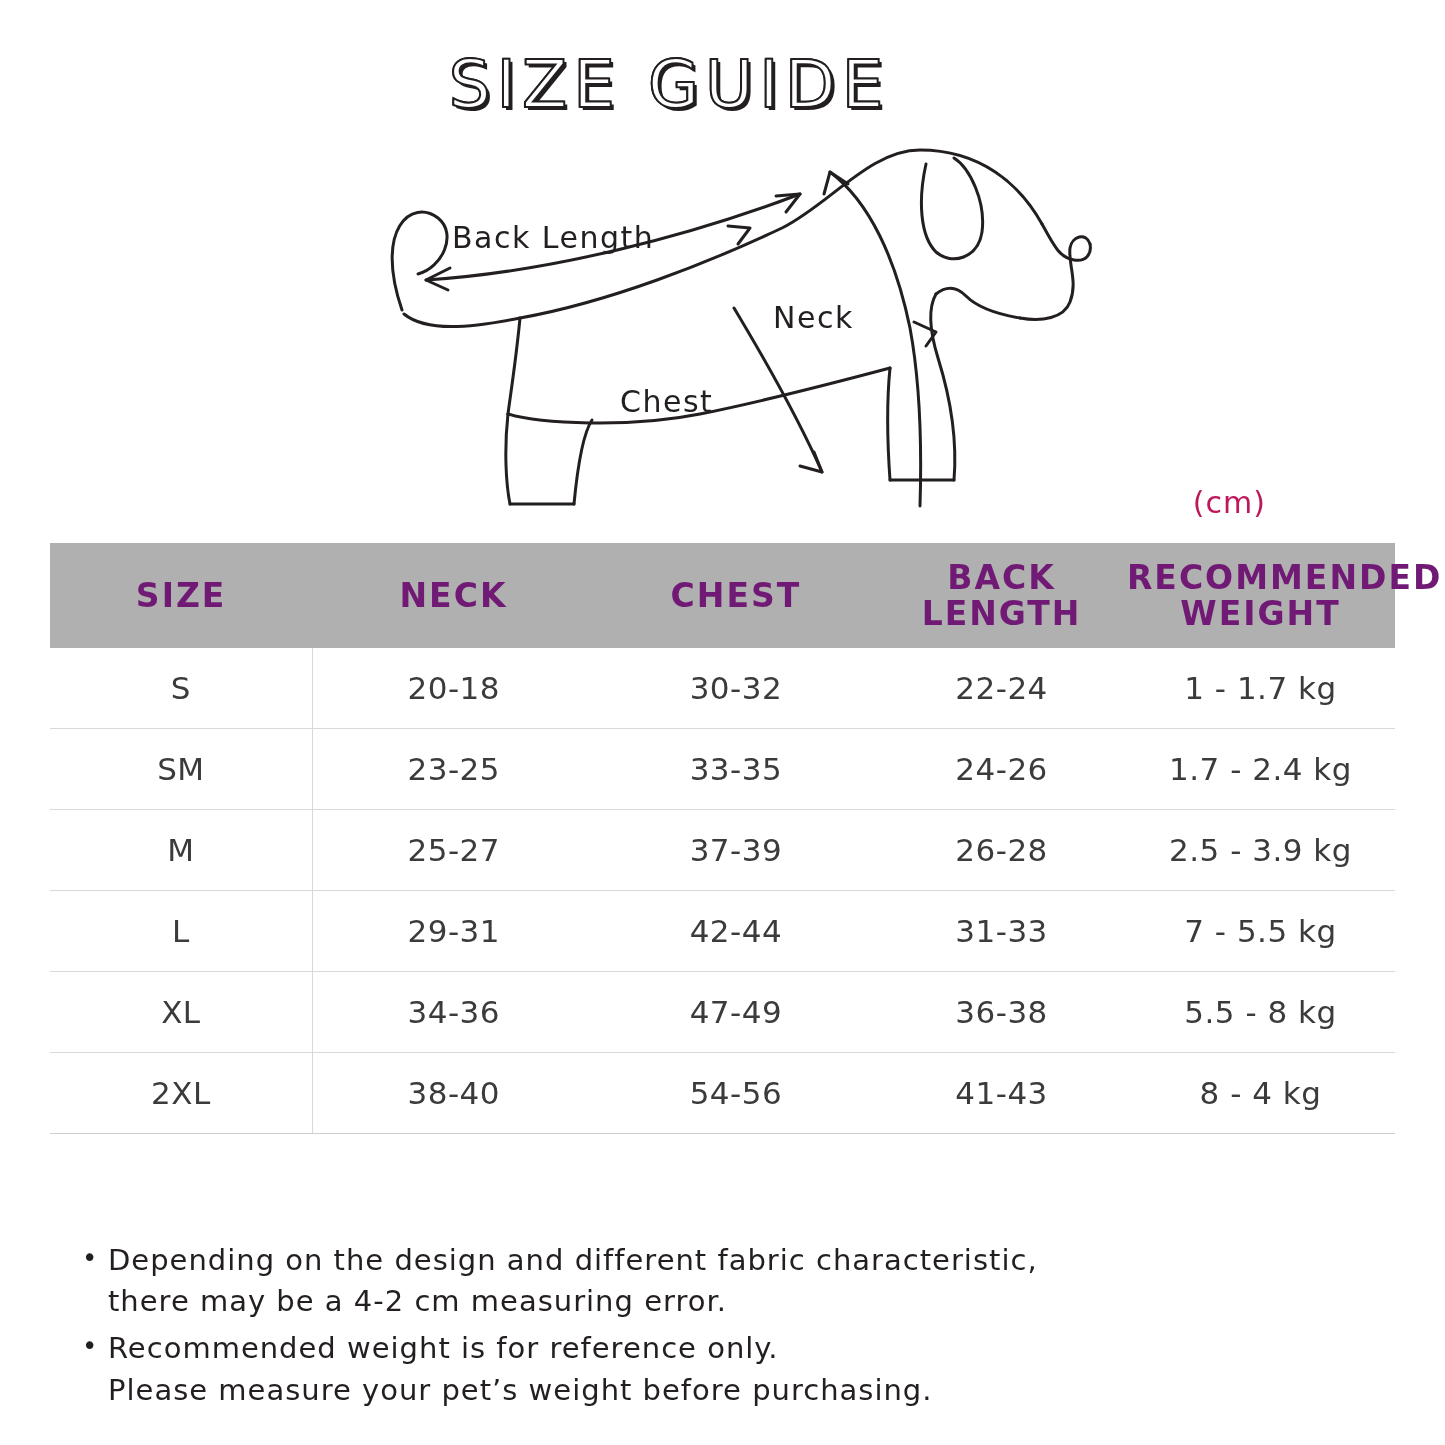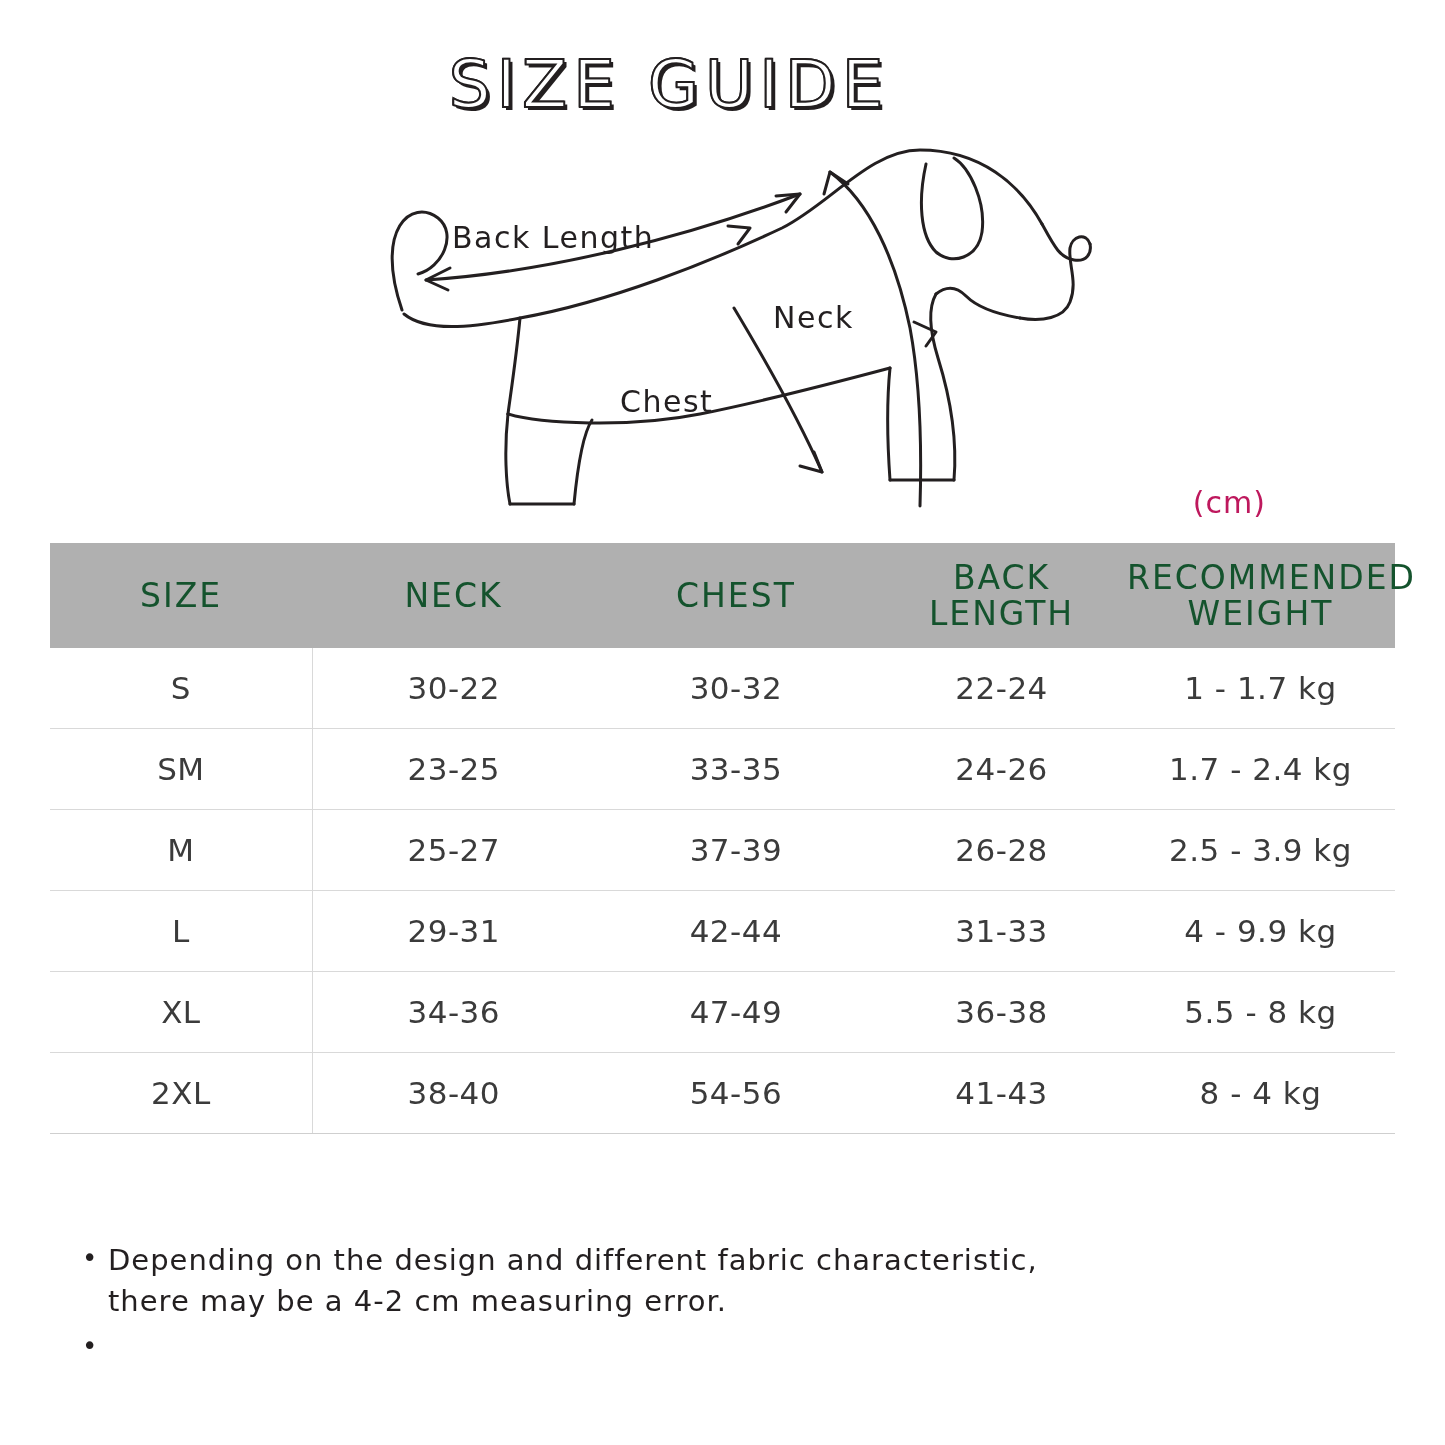--- a/index.html
+++ b/index.html
@@ -79,22 +79,22 @@
     left: 50px;
     width: 1345px;
   }
   table.size-table {
     border-collapse: collapse;
     width: 100%;
     table-layout: fixed;
   }
   table.size-table thead th {
     background: #b0b0b0;
-    color: #14532d;
-    font-weight: 400;
+    color: #701a75;
+    font-weight: 700;
     font-size: 33px;
     letter-spacing: 2px;
     height: 103px;
     vertical-align: middle;
     line-height: 1.08;
     border: none;
   }
   table.size-table tbody td {
     height: 78px;
     text-align: center;
@@ -220,21 +220,21 @@
           </th>
           <th>
             <div>RECOMMENDED</div>
             <div>WEIGHT</div>
           </th>
         </tr>
       </thead>
       <tbody>
         <tr>
           <td>S</td>
-          <td>30-22</td>
+          <td>20-18</td>
           <td>30-32</td>
           <td>22-24</td>
           <td>1 - 1.7 kg</td>
         </tr>
         <tr>
           <td>SM</td>
           <td>23-25</td>
           <td>33-35</td>
           <td>24-26</td>
           <td>1.7 - 2.4 kg</td>
@@ -244,21 +244,21 @@
           <td>25-27</td>
           <td>37-39</td>
           <td>26-28</td>
           <td>2.5 - 3.9 kg</td>
         </tr>
         <tr>
           <td>L</td>
           <td>29-31</td>
           <td>42-44</td>
           <td>31-33</td>
-          <td>4 - 9.9 kg</td>
+          <td>7 - 5.5 kg</td>
         </tr>
         <tr>
           <td>XL</td>
           <td>34-36</td>
           <td>47-49</td>
           <td>36-38</td>
           <td>5.5 - 8 kg</td>
         </tr>
         <tr>
           <td>2XL</td>
@@ -274,16 +274,20 @@
   <div class="notes">
     <div class="note-item">
       <span class="note-bullet">•</span>
       <span class="note-text">
         <div>Depending on the design and different fabric characteristic,</div>
         <div>there may be a 4-2 cm measuring error.</div>
       </span>
     </div>
     <div class="note-item">
       <span class="note-bullet">•</span>
+      <span class="note-text">
+        <div>Recommended weight is for reference only.</div>
+        <div>Please measure your pet’s weight before purchasing.</div>
+      </span>
     </div>
   </div>
 
 </div>
 
 </body></html>

